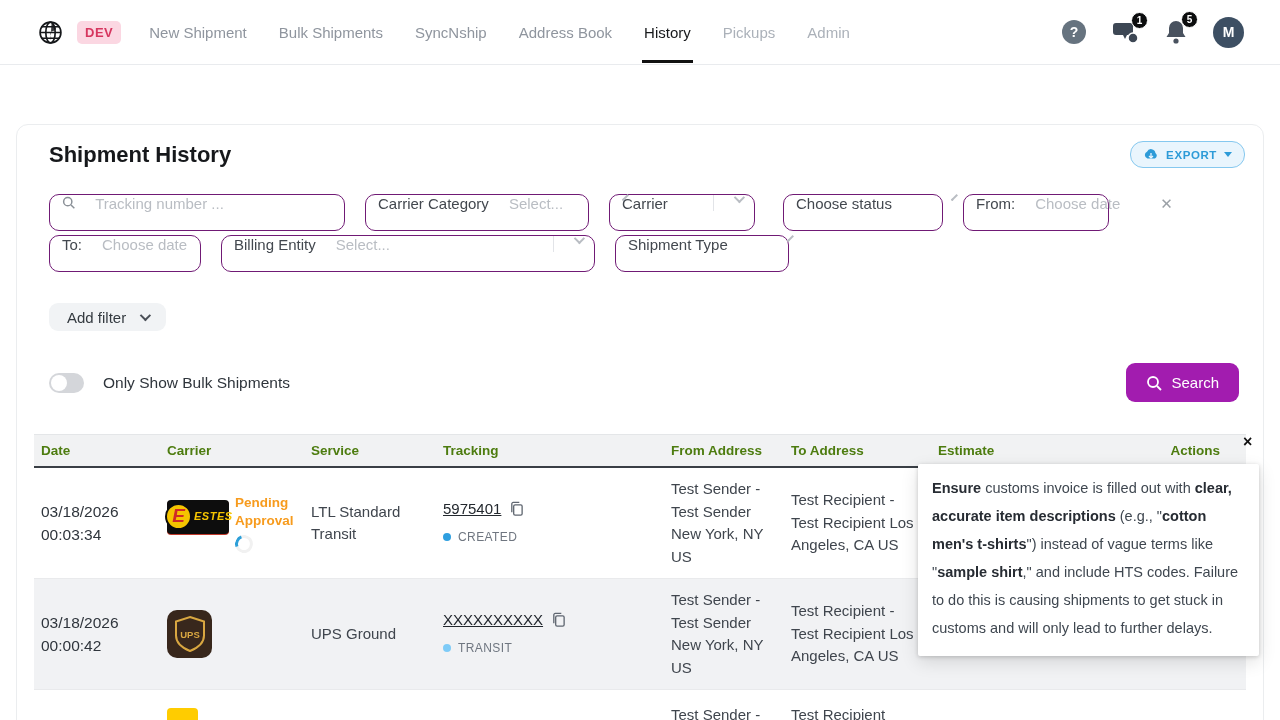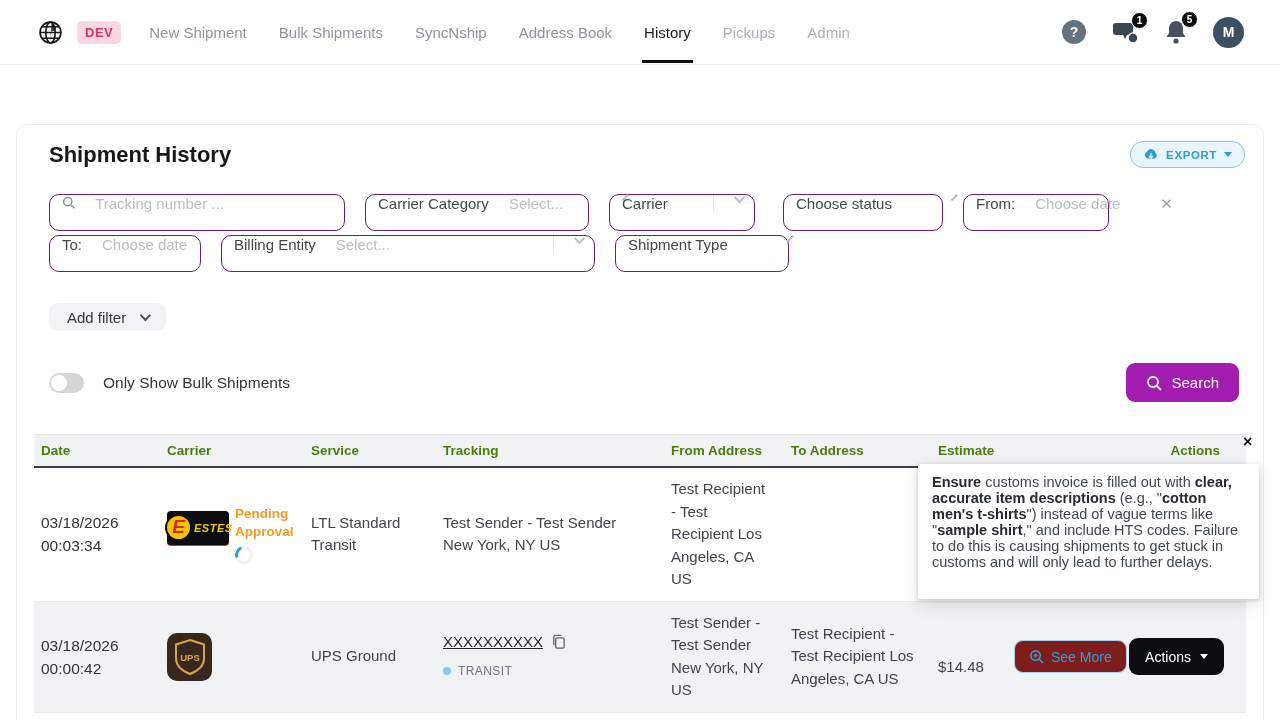--- a/index.html
+++ b/index.html
@@ -125,21 +125,21 @@
   .actions-btn { margin-left: auto; display: flex; align-items: center; gap: 9px;
     background: #0c0d0e; color: #fff; border: none; border-radius: 9px; height: 37px;
     padding: 0 16px; font-size: 14px; cursor: pointer; font-family: inherit; }
   .yellow-logo { width: 31px; height: 24px; background: #ffcc00; border-radius: 4px;
     margin-top: 4px; }
   .trow.partial { min-height: 120px; align-items: start; padding-top: 14px; }
 
   
   .tooltip { position: absolute; left: 918px; top: 464px; width: 341px; z-index: 30;
     background: #fff; border-radius: 2px; box-shadow: 0 1px 4px rgba(0,0,0,.18), 0 6px 18px rgba(0,0,0,.12);
-    padding: 10px 14px 29px; font-size: 14.5px; line-height: 16px; color: #3f4750;
+    padding: 10px 14px 14px; font-size: 14.5px; line-height: 28px; color: #3f4750;
     overflow-wrap: break-word; }
   .tooltip b { color: #272c33; }
   .tooltip-close { position: absolute; left: 1243px; top: 434px; z-index: 31;
     background: none; border: none; font-size: 16px; font-weight: bold; color: #111;
     cursor: pointer; font-family: inherit; line-height: 1; }
 </style>
 </head>
 <body>
 
 <nav class="topnav">
@@ -297,20 +297,33 @@
         <div class="estes-logo">
           <span class="estes-e">E</span>
           <span class="estes-word">ESTES</span>
         </div>
         <div class="pending-col">
           <div class="pending">Pending Approval</div>
           <div class="spinner"></div>
         </div>
       </div>
       <div class="cell">LTL Standard Transit</div>
+      <div class="cell">
+        <div class="track-line">
+          <a class="track-link">5975401</a>
+          <svg width="15" height="16" viewBox="0 0 16 17" fill="none" stroke="#5f6670" stroke-width="1.4">
+            <rect x="5" y="4" width="9" height="11" rx="1.5"></rect>
+              <path d="M3 12V3a1.5 1.5 0 0 1 1.5-1.5H11"></path>
+          </svg>
+        </div>
+        <div class="track-status">
+          <span class="dot created"></span>
+          <span>CREATED</span>
+        </div>
+      </div>
       <div class="cell">Test Sender - Test Sender New York, NY US</div>
       <div class="cell">Test Recipient - Test Recipient Los Angeles, CA US</div>
       <div class="cell"></div>
       <div class="cell"></div>
     </div>
 
     <div class="tgrid trow alt">
       <div class="cell datecell">
         <div>03/18/2026</div>
         <div>00:00:42</div>

